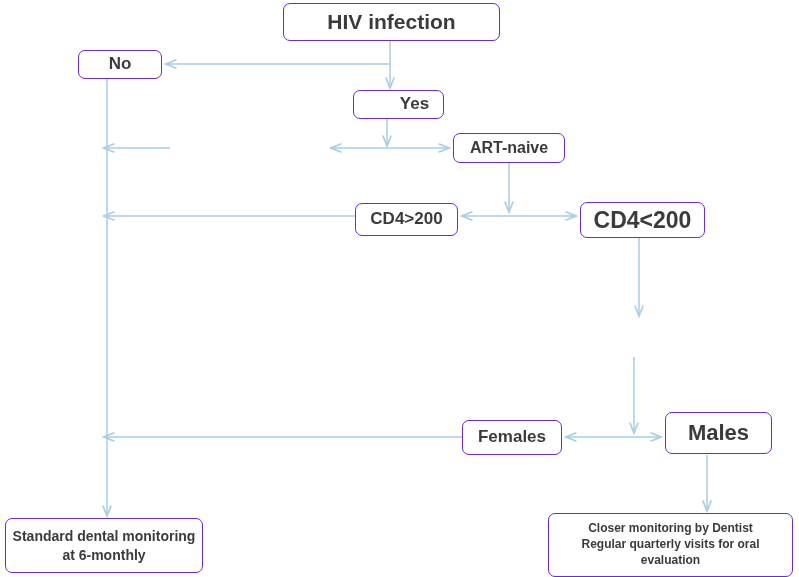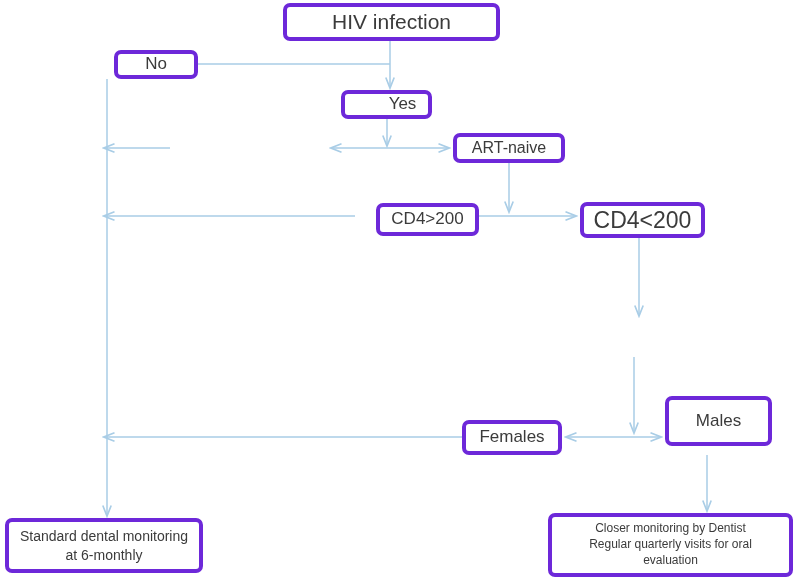--- a/index.html
+++ b/index.html
@@ -21,42 +21,43 @@
     position: absolute;
     left: 0;
     top: 0;
     width: 799px;
     height: 577px;
     pointer-events: none;
   }
   .node {
     position: absolute;
     box-sizing: border-box;
-    border: 4px solid #6d28d9;
+    border: 1px solid #6d28d9;
     border-radius: 7px;
     background: #ffffff;
     color: #3b3b3b;
     display: flex;
     align-items: center;
     justify-content: center;
     text-align: center;
     line-height: 1.32;
     white-space: pre-line;
     z-index: 2;
+    font-weight: bold;
   }
   .n-hiv        { left: 283px; top: 3px;   width: 217px; height: 38px;  font-size: 21px; }
-  .n-no         { left: 78px;  top: 50px;  width: 84px;  height: 29px;  font-size: 17px; margin-left: 36px; }
-  .n-yes        { left: 341px; top: 90px;  width: 91px;  height: 29px;  font-size: 17px; padding-left: 32px; }
+  .n-no         { left: 78px;  top: 50px;  width: 84px;  height: 29px;  font-size: 17px; }
+  .n-yes        { left: 353px; top: 90px;  width: 91px;  height: 29px;  font-size: 17px; padding-left: 32px; }
   .n-artexp     { left: 170px; top: 133px; width: 157px; height: 30px;  font-size: 16px; }
   .n-artnaive   { left: 453px; top: 133px; width: 112px; height: 30px;  font-size: 16px; text-align: center; }
-  .n-cd4gt      { left: 355px; top: 203px; width: 103px; height: 33px;  font-size: 17px; margin-left: 21px; }
+  .n-cd4gt      { left: 355px; top: 203px; width: 103px; height: 33px;  font-size: 17px; }
   .n-cd4lt      { left: 580px; top: 202px; width: 125px; height: 36px;  font-size: 23px; }
   .n-referral   { left: 525px; top: 318px; width: 253px; height: 39px;  font-size: 16px; }
   .n-females    { left: 462px; top: 420px; width: 100px; height: 35px;  font-size: 17px; }
-  .n-males      { left: 665px; top: 396px; width: 107px; height: 50px;  font-size: 17px; }
+  .n-males      { left: 665px; top: 412px; width: 107px; height: 42px;  font-size: 22px; }
   .n-standard   { left: 5px;   top: 518px; width: 198px; height: 55px;  font-size: 14px; }
   .n-closer     { left: 548px; top: 513px; width: 245px; height: 64px;  font-size: 12px; }
 </style>
 </head>
 <body>
 
 <div id="canvas">
 
   <svg class="edges" viewBox="0 0 799 577" width="799" height="577">
     <defs>

